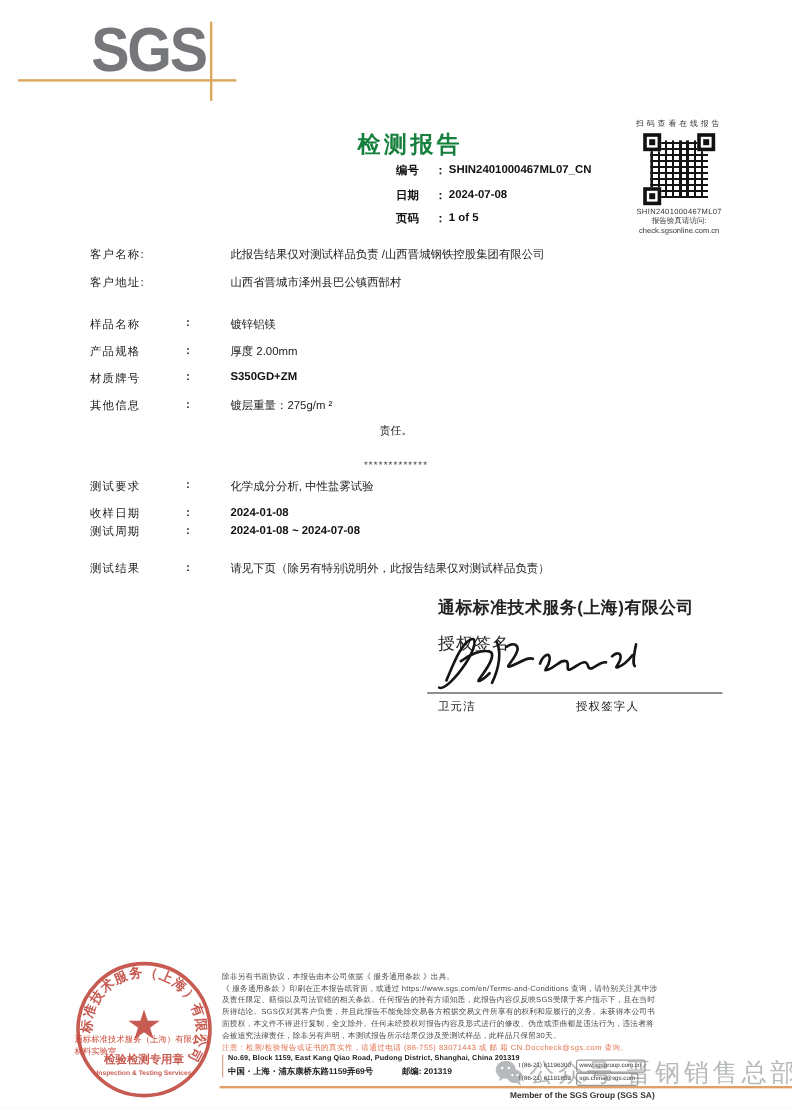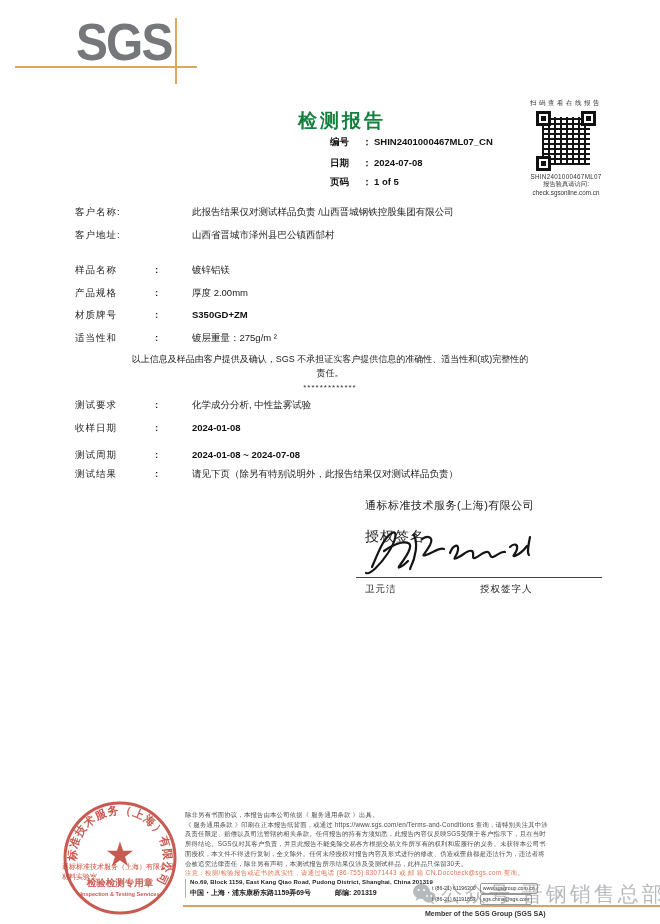--- a/index.html
+++ b/index.html
@@ -36,21 +36,21 @@
   .frow .lbl{width:80px;letter-spacing:1px;}
   .frow .col{width:37px;font-weight:700;}
   .frow .val{flex:1;}
   .bold{font-weight:700;color:#111;}
   
   .disclaimer{position:absolute;left:70px;top:352px;width:520px;text-align:center;
     font-size:9px;color:#222;line-height:14px;}
   .stars{position:absolute;left:70px;top:383px;width:520px;text-align:center;
     font-size:8px;letter-spacing:1px;color:#333;}
   
-  .sig-company{position:absolute;left:365px;top:498px;font-size:11px;color:#222;letter-spacing:.5px;}
+  .sig-company{position:absolute;left:365px;top:498px;font-size:14px;color:#222;letter-spacing:.5px;font-weight:bold;}
   .sig-label{position:absolute;left:365px;top:528px;font-size:14px;color:#222;letter-spacing:1px;}
   .sig-svg{position:absolute;left:358px;top:523px;}
   .sig-line{position:absolute;left:356px;top:577px;width:246px;height:1px;background:#444;}
   .sig-name{position:absolute;left:365px;top:583px;font-size:9.5px;color:#222;letter-spacing:1px;}
   .sig-title{position:absolute;left:480px;top:583px;font-size:9.5px;color:#222;letter-spacing:1px;}
   
   .terms{position:absolute;left:185px;top:810px;width:422px;font-size:6.35px;
     line-height:9.7px;color:#4a4a4a;letter-spacing:.2px;}
   .notice{position:absolute;left:185px;top:869px;width:430px;font-size:6.3px;
     color:#e2714e;letter-spacing:.4px;}
@@ -127,42 +127,41 @@
     <span class="lbl">产品规格</span>
     <span class="col">:</span>
     <span class="val">厚度 2.00mm</span>
   </div>
   <div class="frow" style="top:309px">
     <span class="lbl">材质牌号</span>
     <span class="col">:</span>
     <span class="val bold">S350GD+ZM</span>
   </div>
   <div class="frow" style="top:332px">
-    <span class="lbl">适当性和</span>
+    <span class="lbl">其他信息</span>
     <span class="col">:</span>
     <span class="val">镀层重量：275g/m ²</span>
   </div>
 
   <div class="disclaimer">
-    <div>以上信息及样品由客户提供及确认，SGS 不承担证实客户提供信息的准确性、适当性和(或)完整性的</div>
     <div>责任。</div>
   </div>
   <div class="stars">*************</div>
 
   <div class="frow" style="top:399px">
     <span class="lbl">测试要求</span>
     <span class="col">:</span>
     <span class="val">化学成分分析, 中性盐雾试验</span>
   </div>
   <div class="frow" style="top:422px">
     <span class="lbl">收样日期</span>
     <span class="col">:</span>
     <span class="val bold">2024-01-08</span>
   </div>
-  <div class="frow" style="top:449px">
+  <div class="frow" style="top:437px">
     <span class="lbl">测试周期</span>
     <span class="col">:</span>
     <span class="val bold">2024-01-08 ~ 2024-07-08</span>
   </div>
   <div class="frow" style="top:468px">
     <span class="lbl">测试结果</span>
     <span class="col">:</span>
     <span class="val">请见下页（除另有特别说明外，此报告结果仅对测试样品负责）</span>
   </div>
 

